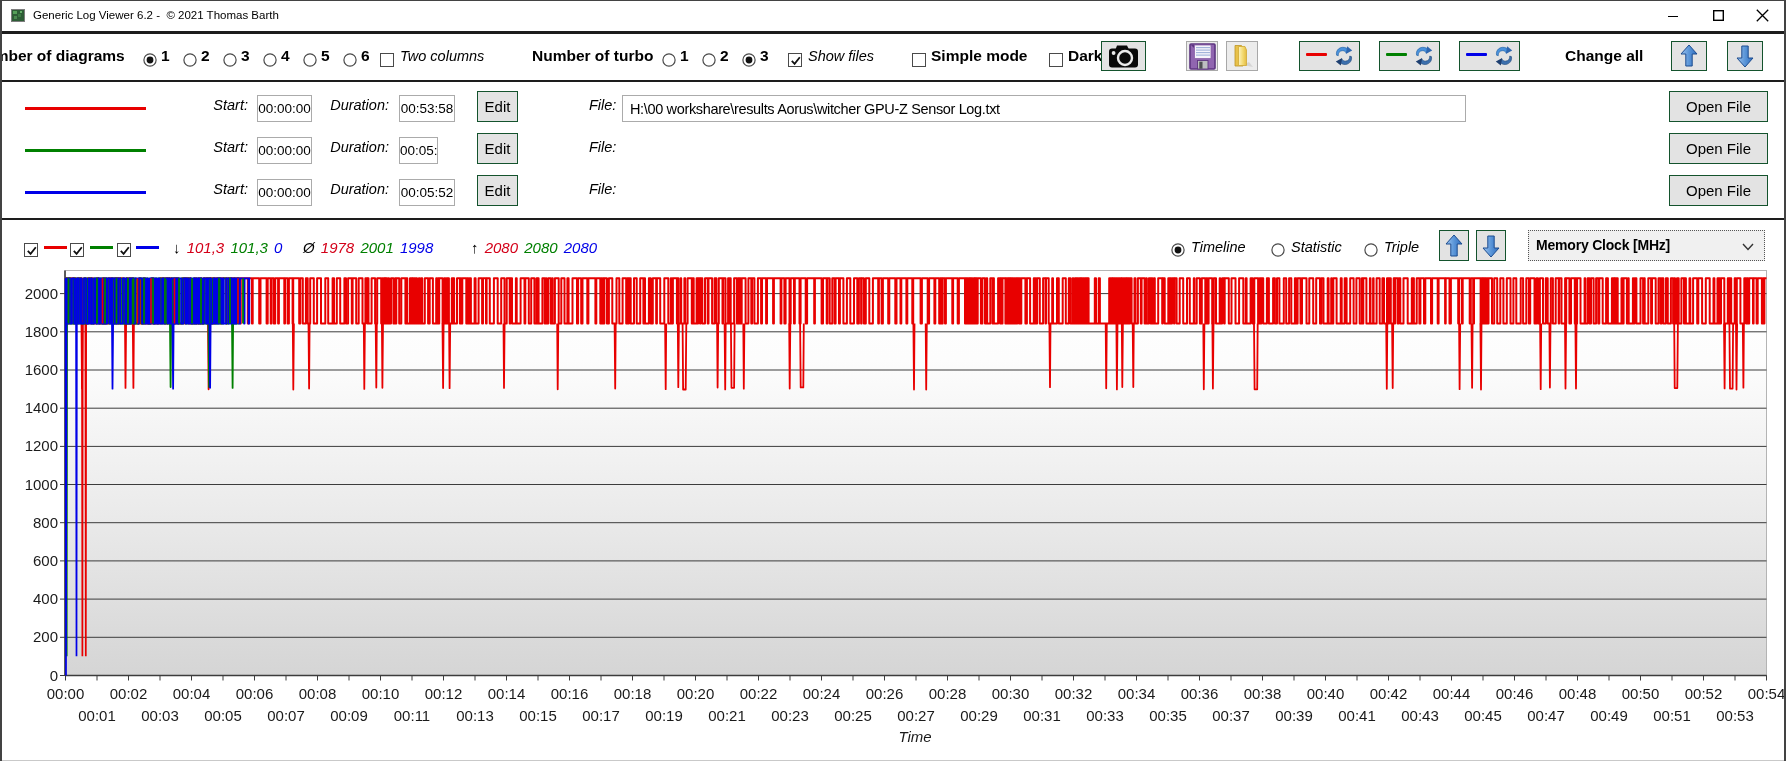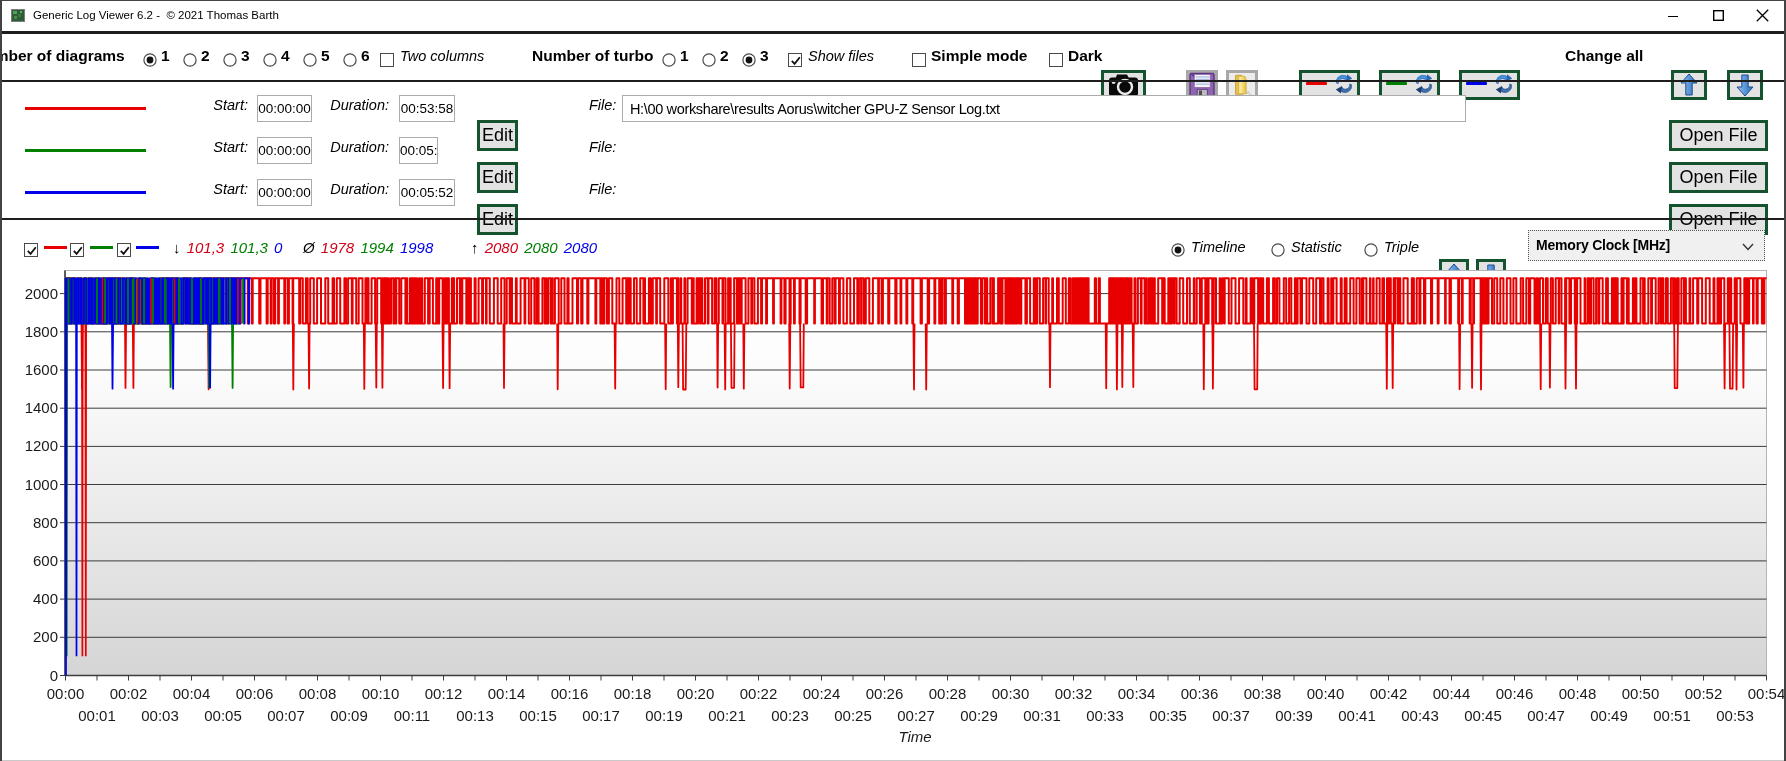--- a/index.html
+++ b/index.html
@@ -5,22 +5,22 @@
 html,body { width:1786px; height:761px; overflow:hidden; background:#fff; }
 body { font-family:"Liberation Sans", sans-serif; color:#000; position:relative; }
 #win { position:absolute; left:0; top:0; width:1786px; height:761px; background:#fff;
   border-left:2px solid #434343; border-right:2px solid #434343; border-top:1px solid #434343; overflow:hidden; }
 .sep { position:absolute; left:0; width:100%; height:2.5px; background:#1d1d1d; }
 .lbl { font-size:14.5px; white-space:nowrap;font-style:italic; }
 .blbl { font-size:15.5px; font-weight:bold; white-space:nowrap; position:absolute; }
 .tbox { position:absolute; height:27px; border:1px solid #ababab; background:#fff; font-size:13.5px;
   line-height:26px; text-align:center; white-space:nowrap; overflow:hidden; }
 .fbox { text-align:left; padding-left:7px; font-size:14.5px; letter-spacing:-0.35px; }
-.btn { position:absolute; background:#e3e3e3; border:3px solid #14532d; font-size:18px;
-  display:flex; align-items:center; justify-content:center; white-space:nowrap;margin-top:29px; }
+.btn { position:absolute; background:#e3e3e3; border:1px solid #14532d; font-size:15px;
+  display:flex; align-items:center; justify-content:center; white-space:nowrap; }
 .cbx { display:inline-block; border:1.2px solid #4a4a4a; background:#fff; vertical-align:middle; }
 .rad { display:inline-block; width:14px; height:14px; vertical-align:middle; }
 .ax { font-size:15px; fill:#1a1a1a; font-family:"Liberation Sans",sans-serif; }
 .ck  { position:absolute; }
 </style></head>
 <body>
 <div id="win">
 
 <svg width="14" height="13" viewBox="0 0 14 13" style="position:absolute;left:9px;top:8px">
       <rect x="0.5" y="0.5" width="13" height="12" fill="#2d5d35" stroke="#7d7d7d"></rect>
@@ -214,21 +214,21 @@
 <div style="position:absolute;left:42px;top:244.5px;width:23px;height:3.5px;background:#e80000"></div>
 <span class="ck" style="left:68px;top:239px"><span class="cbx" style="width:14px;height:14px"><svg width="14" height="14" viewBox="0 0 14 14">
           <path d="M2.8 6.8 L5.6 9.8 L10.8 3.2" fill="none" stroke="#111" stroke-width="1.8"></path>
         </svg></span></span>
 <div style="position:absolute;left:88px;top:244.5px;width:23px;height:3.5px;background:#008000"></div>
 <span class="ck" style="left:115px;top:239px"><span class="cbx" style="width:14px;height:14px"><svg width="14" height="14" viewBox="0 0 14 14">
           <path d="M2.8 6.8 L5.6 9.8 L10.8 3.2" fill="none" stroke="#111" stroke-width="1.8"></path>
         </svg></span></span>
 <div style="position:absolute;left:134px;top:244.5px;width:23px;height:3.5px;background:#0000e8"></div>
 <div class="lbl" style="position:absolute;left:171px;top:238px;font-size:15px;word-spacing:2px">↓ <span style="color:#d40019">101,3</span> <span style="color:#008000">101,3</span> <span style="color:#0000e8">0</span></div>
-<div class="lbl" style="position:absolute;left:301px;top:238px;font-size:15px;word-spacing:2px">Ø <span style="color:#d40019">1978</span> <span style="color:#008000">1994</span> <span style="color:#0000e8">1998</span></div>
+<div class="lbl" style="position:absolute;left:301px;top:238px;font-size:15px;word-spacing:2px">Ø <span style="color:#d40019">1978</span> <span style="color:#008000">2001</span> <span style="color:#0000e8">1998</span></div>
 <div class="lbl" style="position:absolute;left:469px;top:238px;font-size:15px;word-spacing:2px">↑ <span style="color:#d40019">2080</span> <span style="color:#008000">2080</span> <span style="color:#0000e8">2080</span></div>
 <span class="ck" style="left:1169px;top:239px"><span class="rad"><svg width="14" height="14" viewBox="0 0 14 14">
           <circle cx="7" cy="7" r="6.1" fill="#fff" stroke="#4a4a4a" stroke-width="1.2"></circle>
           <circle cx="7" cy="7" r="3.4" fill="#111"></circle>
         </svg></span></span>
     <div class="lbl" style="position:absolute;left:1189px;top:238px">Timeline</div>
 <span class="ck" style="left:1269px;top:239px"><span class="rad"><svg width="14" height="14" viewBox="0 0 14 14">
           <circle cx="7" cy="7" r="6.1" fill="#fff" stroke="#4a4a4a" stroke-width="1.2"></circle>
         </svg></span></span>
     <div class="lbl" style="position:absolute;left:1289px;top:238px">Statistic</div>

